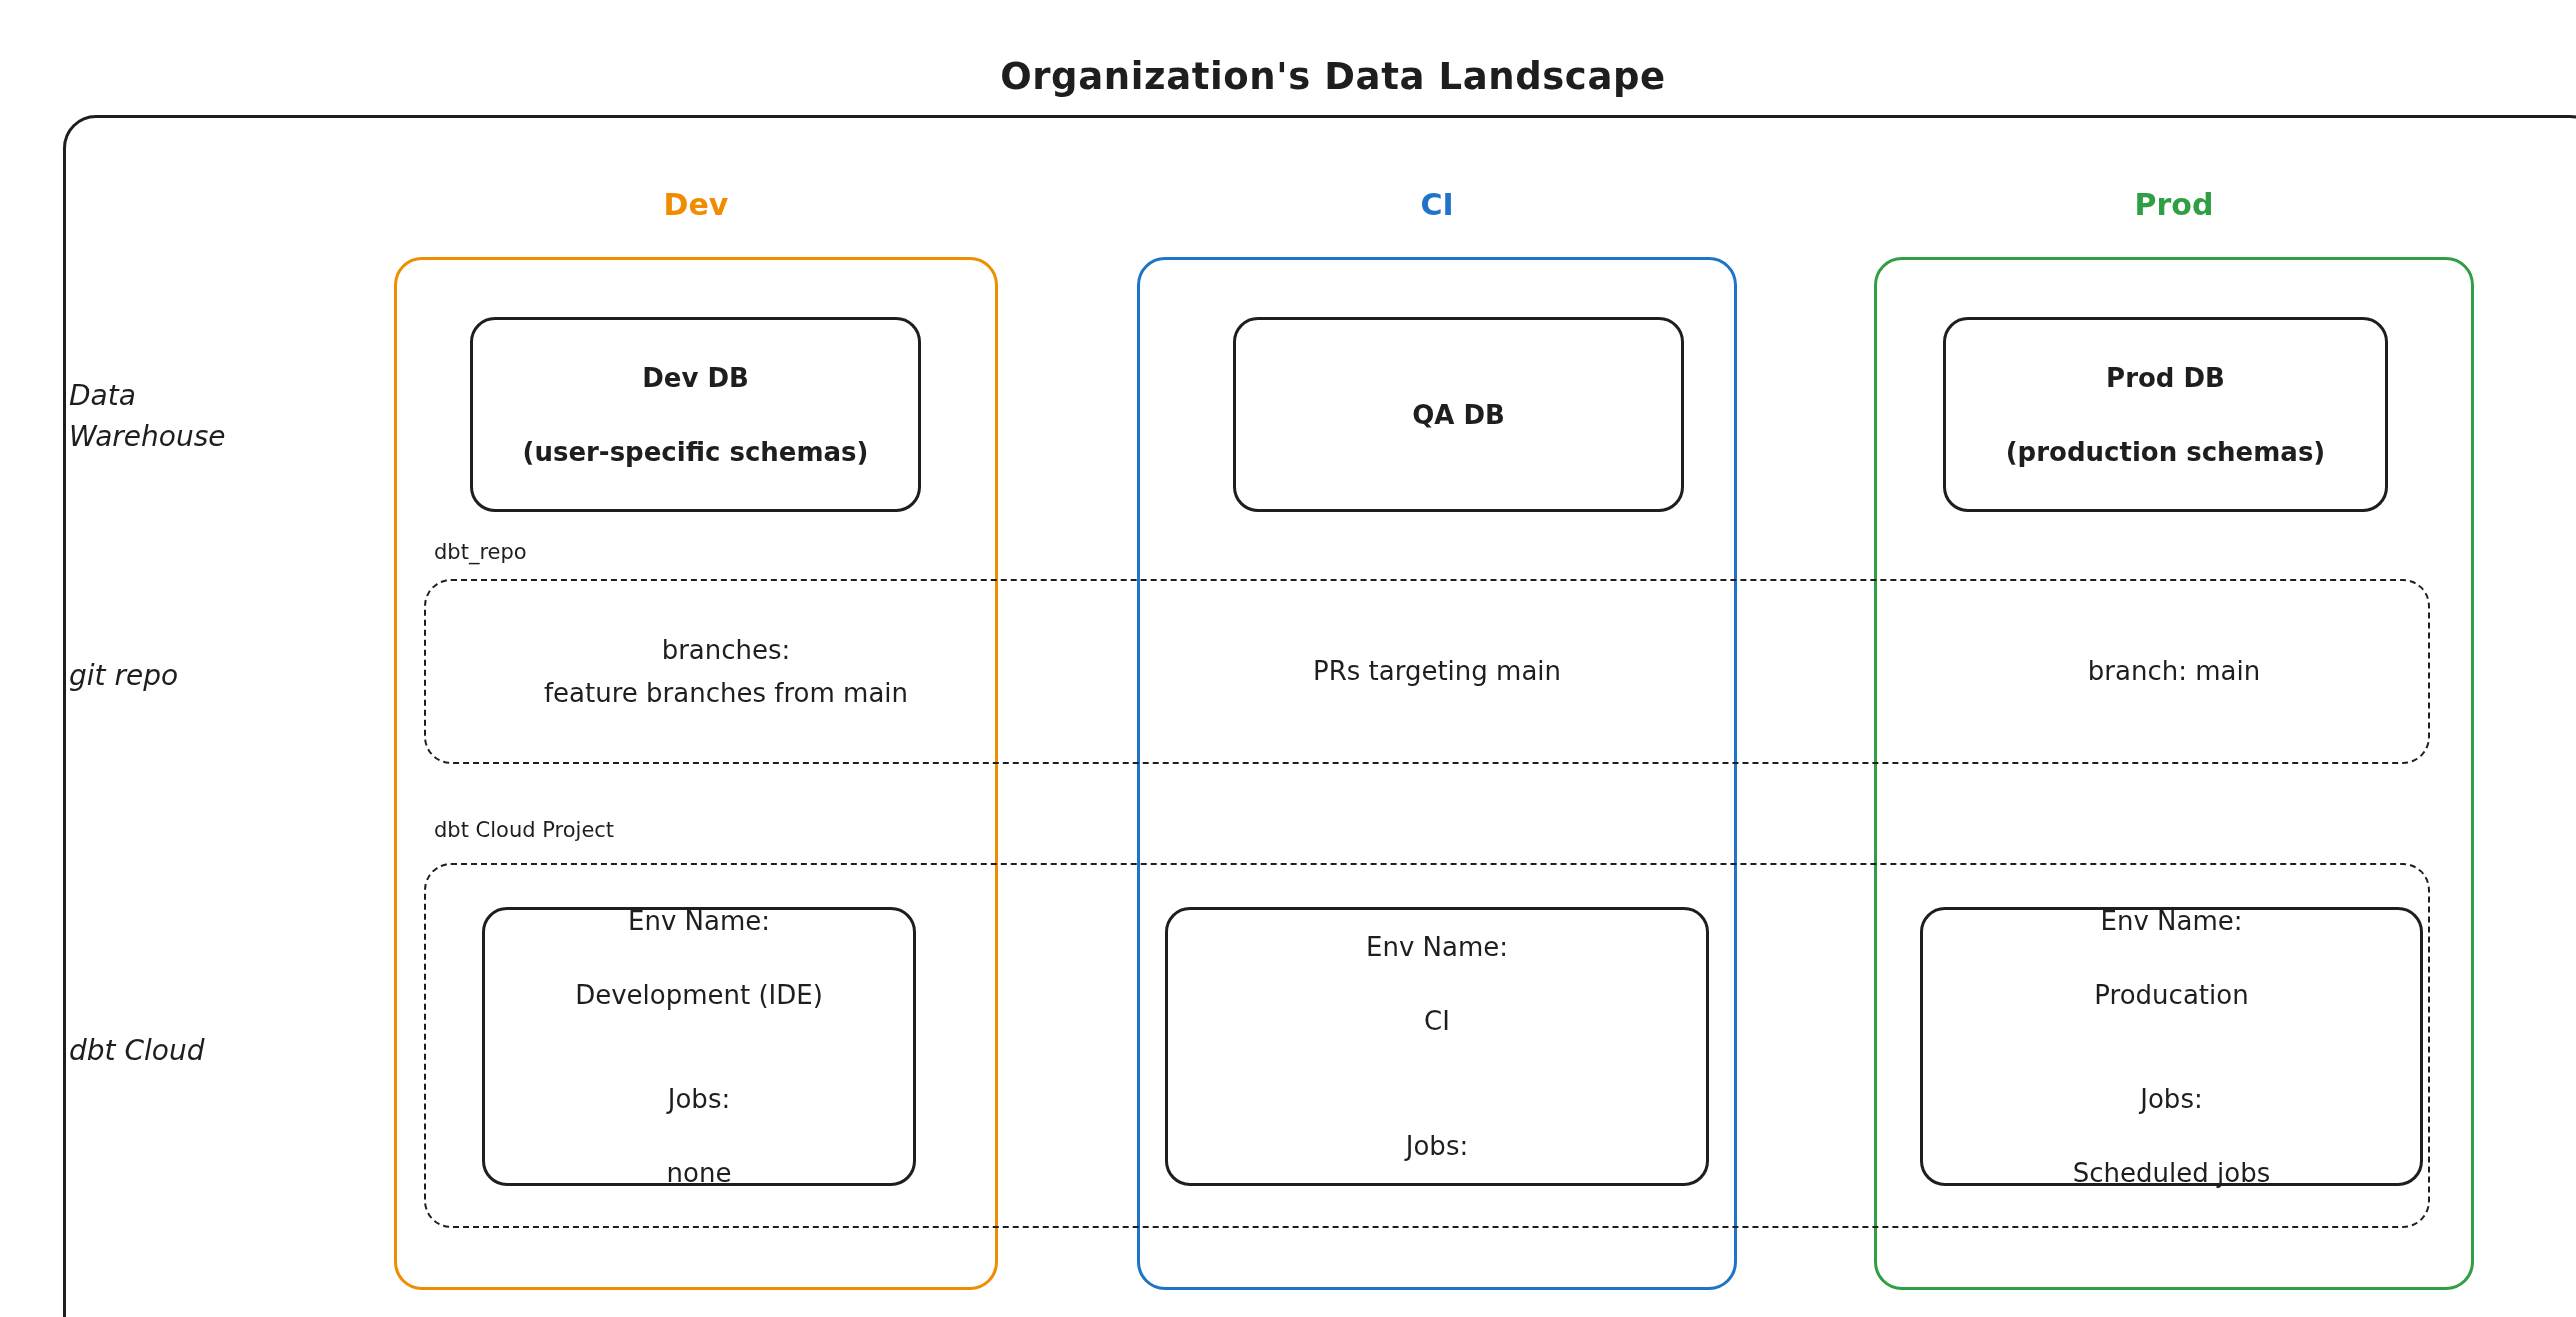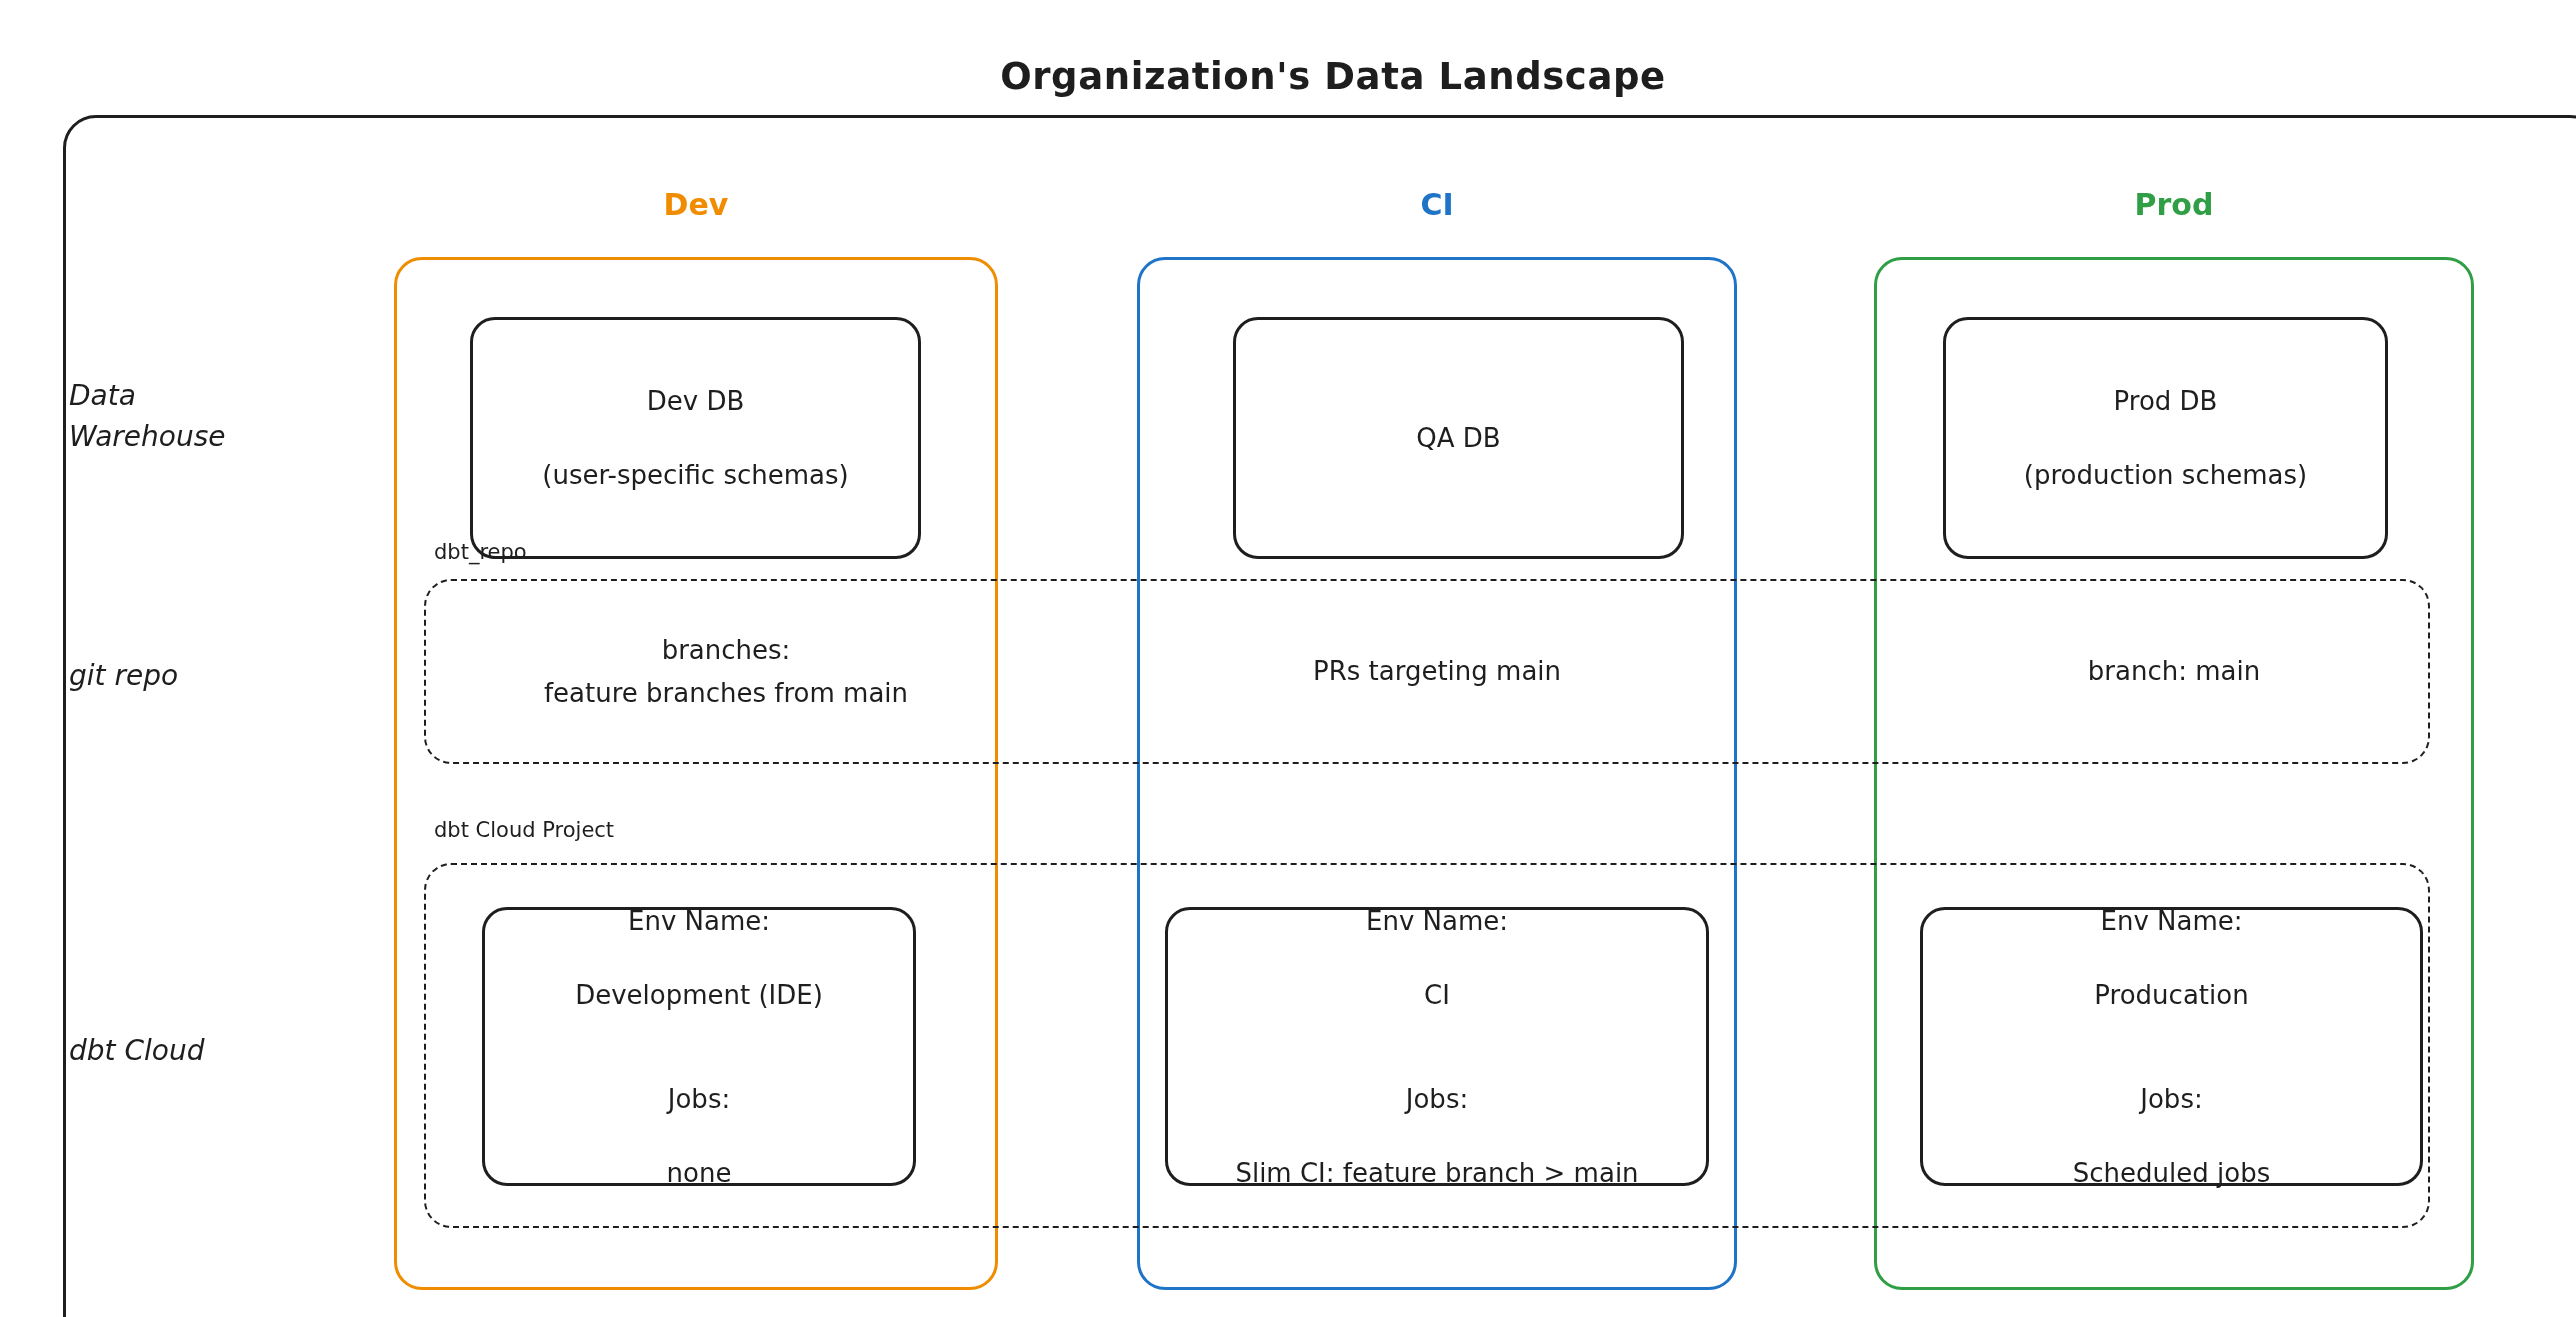--- a/index.html
+++ b/index.html
@@ -41,24 +41,24 @@
   .row-label {
     left: 24px; width: 272px; 
     font-size: 28px; line-height: 41px; white-space: pre-line; font-style: italic;
   }
   #lbl-dw  { top: 330px; }
   #lbl-git { top: 610px; }
   #lbl-dbt { top: 985px; }
 
   
   .db-box {
-    top: 272px; height: 242px;
+    top: 272px; height: 195px;
     border: 3px solid #1e1e1e; border-radius: 25px;
     display: flex; flex-direction: column; justify-content: center; align-items: center;
-    text-align: left; font-size: 26px; line-height: 44px;
+    text-align: left; font-size: 26px; line-height: 44px; font-weight: bold;
   }
   #db-dev  { left: 425px;  width: 451px; }
   #db-ci   { left: 1188px; width: 451px; }
   #db-prod { left: 1898px; width: 445px; }
 
   
   .group-label { left: 389px; font-size: 21px; }
   #lbl-repo-box  { top: 495px; }
   #lbl-cloud-box { top: 773px; text-align: center; }
 
@@ -138,21 +138,20 @@
   <span>Development (IDE)</span>
   <span class="env-gap"></span>
   <span>Jobs:</span>
   <span>none</span>
 </div>
 <div id="env-ci" class="abs env-box">
   <span>Env Name:</span>
   <span>CI</span>
   <span class="env-gap"></span>
   <span>Jobs:</span>
-  <span>Slim CI: feature branch &gt; main</span>
 </div>
 <div id="env-prod" class="abs env-box">
   <span>Env Name:</span>
   <span>Producation</span>
   <span class="env-gap"></span>
   <span>Jobs:</span>
   <span>Scheduled jobs</span>
 </div>
 
 

